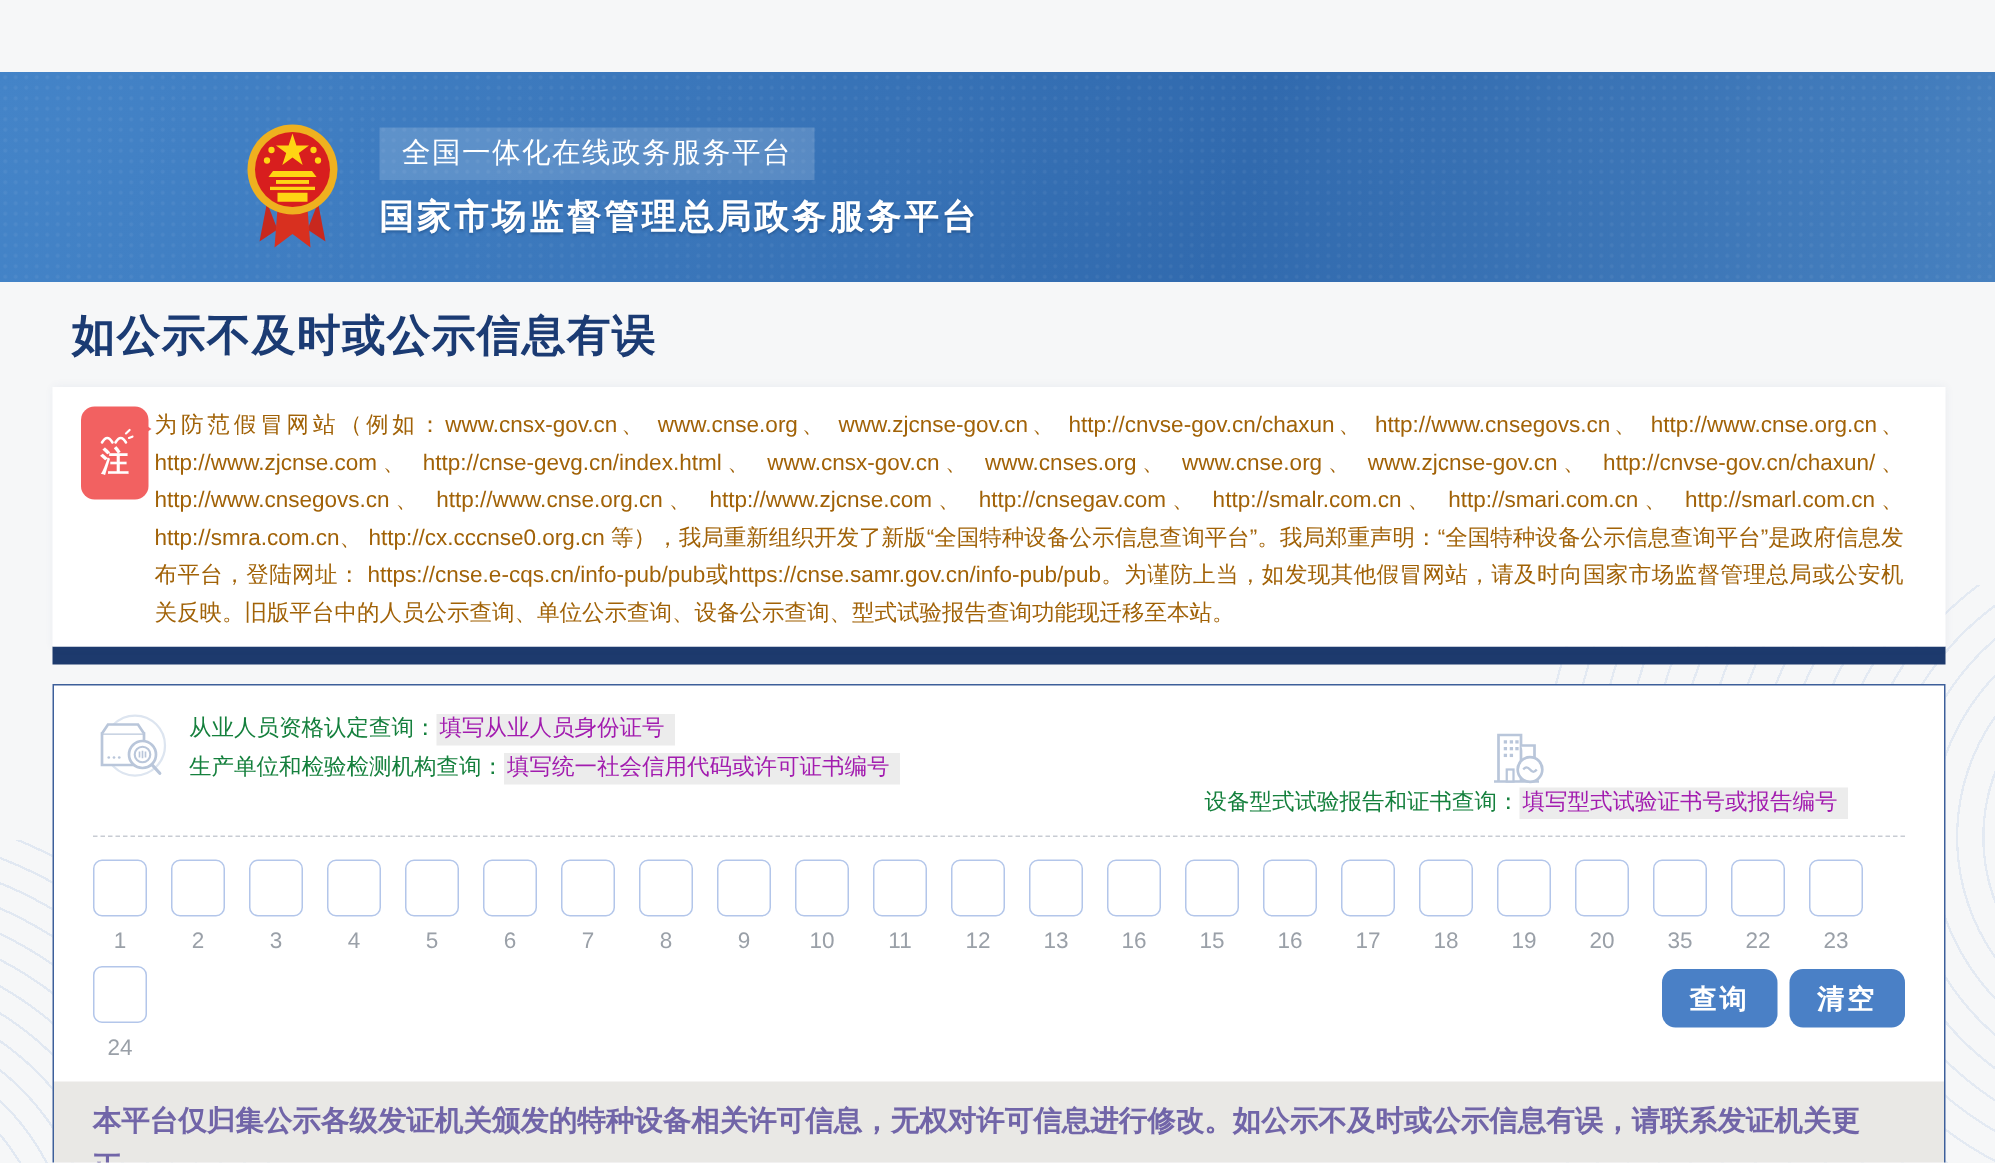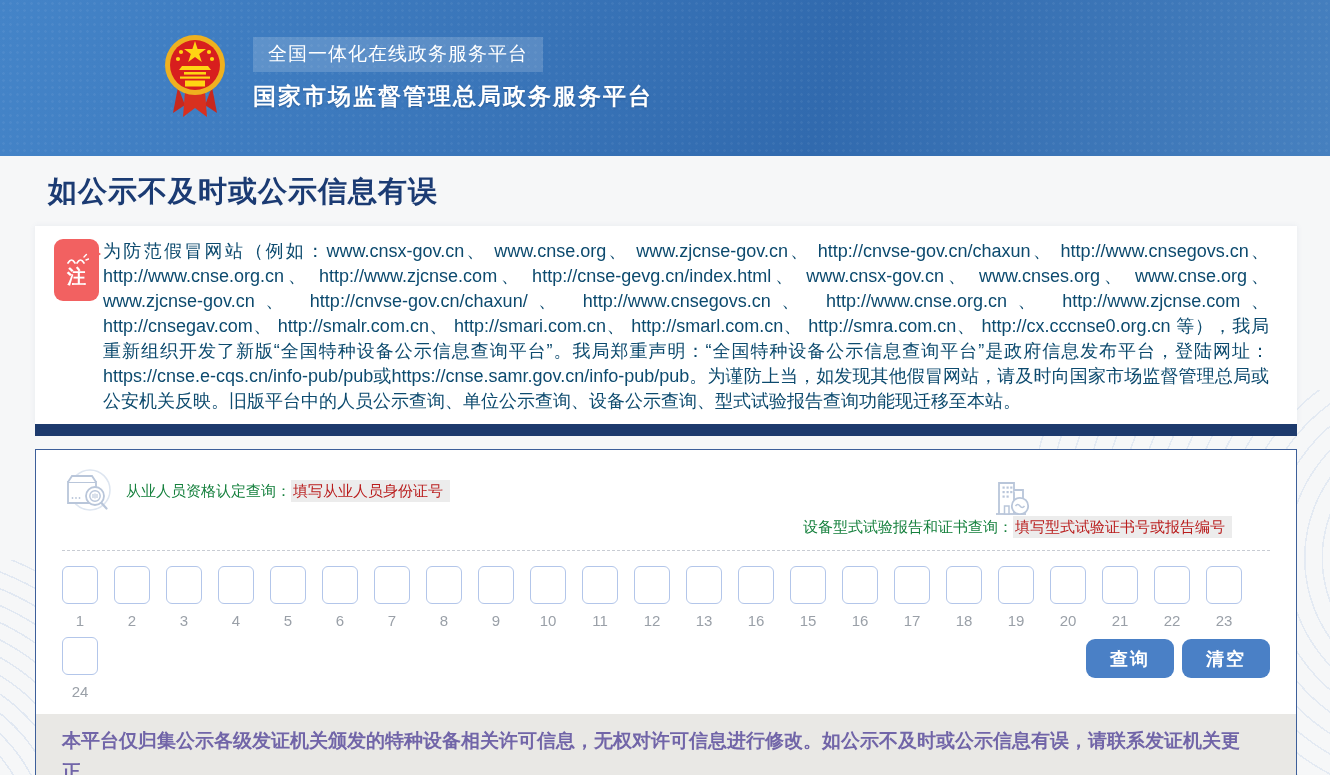--- a/index.html
+++ b/index.html
@@ -1,22 +1,22 @@
 <!DOCTYPE html>
 <html><head>
 <meta charset="utf-8">
 <style>
   * { margin:0; padding:0; box-sizing:border-box; }
   html,body { width:1330px; height:775px; overflow:hidden;
     font-family:"Liberation Sans","DejaVu Sans",sans-serif; background:#f6f7f8; }
 
   
-  .header { position:relative; height:156px;
+  .header { position:relative; height:140px;
     background:linear-gradient(105deg,#4484c8 0%,#3a76ba 35%,#316aae 62%,#4680bf 100%);
-    overflow:hidden; }
+    overflow:hidden;margin-top:48px; }
   .header::after { content:""; position:absolute; inset:0;
     background-image:radial-gradient(rgba(255,255,255,.10) 1px, transparent 1.6px);
     background-size:7px 7px; opacity:.5; pointer-events:none; }
   .header-inner { position:relative; display:flex; align-items:flex-start; padding:27px 0 0 163px; z-index:2; }
   .emblem { width:64px; height:93px; flex:0 0 auto; }
   .header-texts { margin-left:26px; padding-top:10px; }
   .platform-bar { display:inline-block; background:rgba(255,255,255,.17);
     color:#fff; font-size:19px; padding:4px 15px 5px; letter-spacing:1px; }
   .site-title { margin-top:9px; color:#fff; font-size:23px; font-weight:bold; letter-spacing:2px;
     text-shadow:0 1px 2px rgba(0,40,90,.35); }
@@ -35,45 +35,45 @@
 
   
   .notice { position:relative; background:#fff; box-shadow:0 0 6px rgba(60,90,140,.08);
     padding:13px 28px 10px 68px; }
   .notice-badge { position:absolute; left:19px; top:13px; width:45px; height:62px;
     background:#f26161; border-radius:9px; display:flex; flex-direction:column;
     align-items:center; justify-content:center; gap:1px; }
   .notice-badge::after { content:""; position:absolute; right:-8px; top:9px;
     border:6px solid transparent; border-left:9px solid #f26161; }
   .notice-badge .zhu { color:#fff; font-size:19px; font-weight:bold; line-height:20px; }
-  .notice-text { color:#0c4a6e; font-size:18px; line-height:25px; text-align:justify; }
+  .notice-text { color:#a16207; font-size:15px; line-height:25px; text-align:justify; }
 
   .navy-bar { height:12px; background:#1d3a6d; }
 
   
   .panel { margin-top:13px; background:#fff; border:1px solid #3d5f9a; padding:18px 26px 6px; }
   .panel-labels { display:flex; align-items:flex-start; }
   .label-group { display:flex; align-items:center; }
   .label-group.right { margin-left:auto; margin-right:38px; padding-top:8px;flex-direction:column; }
   .qicon { flex:0 0 auto; margin-right:14px; }
   .label-lines { display:flex; flex-direction:column; gap:7px; }
   .qline { font-size:15px; white-space:nowrap; }
   .qlabel { color:#15803d; font-weight:normal;margin-top:12px; }
-  .qhint { color:#b91c1c; background:#ececec; padding:2px 7px 3px 2px; }
+  .qhint { color:#a21caf; background:#ececec; padding:2px 7px 3px 2px;font-family:Liberation Serif, serif; }
 
   .dashed-sep { border-top:1px dashed #c8ccd3; margin-top:13px; }
 
   .cells-wrap { position:relative; margin-top:15px; }
   .cells { display:flex; flex-wrap:wrap; column-gap:16px; row-gap:8px; }
   .cell { width:36px; display:flex; flex-direction:column; align-items:center; }
   .charbox { width:36px; height:38px; border:1px solid #b3c6ea; border-radius:6px;
     background:#fff; text-align:center; font-size:18px; color:#333; outline:none; }
   .cell-num { margin-top:8px; color:#9aa0a8; font-size:15px; line-height:17px; }
   .btns { position:absolute; right:0; top:73px; display:flex; gap:8px; }
-  .btn { width:88px; height:39px; background:#4a80c6; color:#fff; border:none; border-radius:9px;
+  .btn { width:77px; height:39px; background:#4a80c6; color:#fff; border:none; border-radius:9px;
     font-size:18px; font-weight:bold; letter-spacing:2px; cursor:pointer;
     font-family:"Liberation Sans","DejaVu Sans",sans-serif; }
 
   
   .panel-footer { margin:14px -26px 0; background:#e9e8e5; padding:11px 26px 12px; }
   .disclaimer { color:#7165a8; font-size:19px; font-weight:bold; line-height:31px; }
   .contact-row { display:flex; align-items:center; margin-top:9px; }
   .contact-item { display:flex; align-items:center; color:#7e74b5; font-size:14.5px; font-weight:bold; }
   .contact-item .txt { margin-left:12px; letter-spacing:.5px; }
   .contact-gap { width:62px; }
@@ -138,20 +138,21 @@
           <circle cx="10.5" cy="30" r="0.9" fill="#b9c6da"></circle>
             <circle cx="14" cy="30" r="0.9" fill="#b9c6da"></circle>
             <circle cx="17.5" cy="30" r="0.9" fill="#b9c6da"></circle>
           <circle cx="33" cy="28" r="9" stroke="#b9c6da" stroke-width="1.8" fill="#fff"></circle>
           <circle cx="33" cy="28" r="5.2" stroke="#b9c6da" stroke-width="1.4" fill="none"></circle>
           <path d="M31 26 v4 M33 25.5 v5 M35 26 v4" stroke="#b9c6da" stroke-width="1.1"></path>
           <path d="M39.5 35 l5 5.5" stroke="#b9c6da" stroke-width="2.2" stroke-linecap="round"></path>
         </svg>
         <div class="label-lines">
           <div class="qline"><span class="qlabel">从业人员资格认定查询：</span><span class="qhint">填写从业人员身份证号</span></div>
+          <div class="qline"><span class="qlabel">生产单位和检验检测机构查询：</span><span class="qhint">填写统一社会信用代码或许可证书编号</span></div>
         </div>
       </div>
       <div class="label-group right">
         <svg class="qicon" width="42" height="42" viewBox="0 0 42 42">
           <path d="M9 38 V7 h15 v31" stroke="#b9c6da" stroke-width="1.8" fill="#fff"></path>
           <path d="M24 14 h9 v24" stroke="#b9c6da" stroke-width="1.8" fill="#fff"></path>
           <path d="M6 38 h30" stroke="#b9c6da" stroke-width="1.8"></path>
           <g fill="#b9c6da">
             <rect x="12.5" y="10.5" width="2.2" height="2.2"></rect>
               <rect x="16.5" y="10.5" width="2.2" height="2.2"></rect>
@@ -249,21 +250,21 @@
           <div class="cell">
           <input class="charbox" type="text" maxlength="1" style="">
           <div class="cell-num">19</div>
         </div>
           <div class="cell">
           <input class="charbox" type="text" maxlength="1" style="">
           <div class="cell-num">20</div>
         </div>
           <div class="cell">
           <input class="charbox" type="text" maxlength="1" style="">
-          <div class="cell-num">21</div>
+          <div class="cell-num">35</div>
         </div>
           <div class="cell">
           <input class="charbox" type="text" maxlength="1" style="">
           <div class="cell-num">22</div>
         </div>
           <div class="cell">
           <input class="charbox" type="text" maxlength="1" style="">
           <div class="cell-num">23</div>
         </div>
           <div class="cell">

